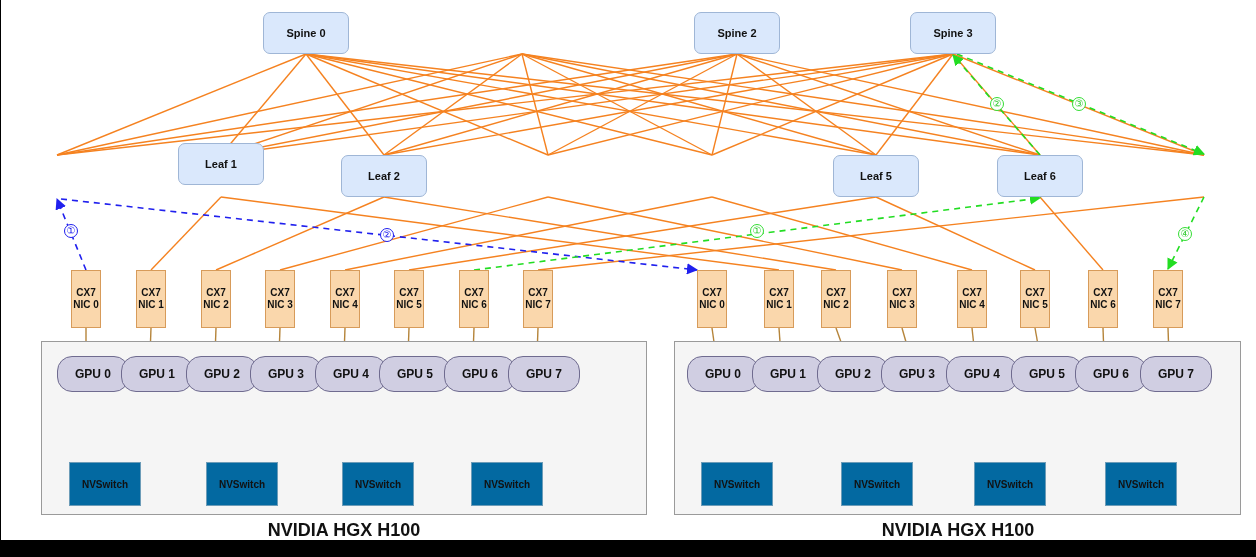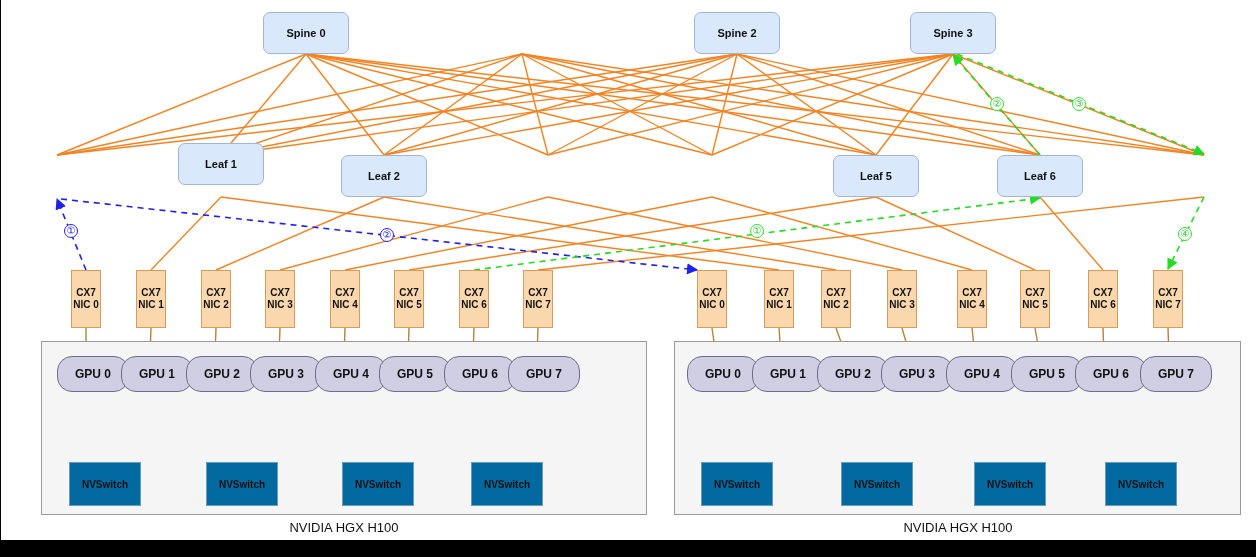--- a/index.html
+++ b/index.html
@@ -52,21 +52,21 @@
     font-size: 12px;
   }
   .nvs {
     width: 72px; height: 44px;
     background: #0369a1;
     border: 1px solid #6c9cb8;
     font-size: 10px;
   }
   .server-label {
     position: absolute;
-    font-weight: normal; font-size: 13px;
+    font-weight: bold; font-size: 18px;
     color: #111;
     text-align: center;
     width: 300px;
   }
   .badge {
     position: absolute;
     width: 14px; height: 14px;
     border-radius: 50%;
     box-sizing: border-box;
     font-size: 10px; line-height: 12px;

